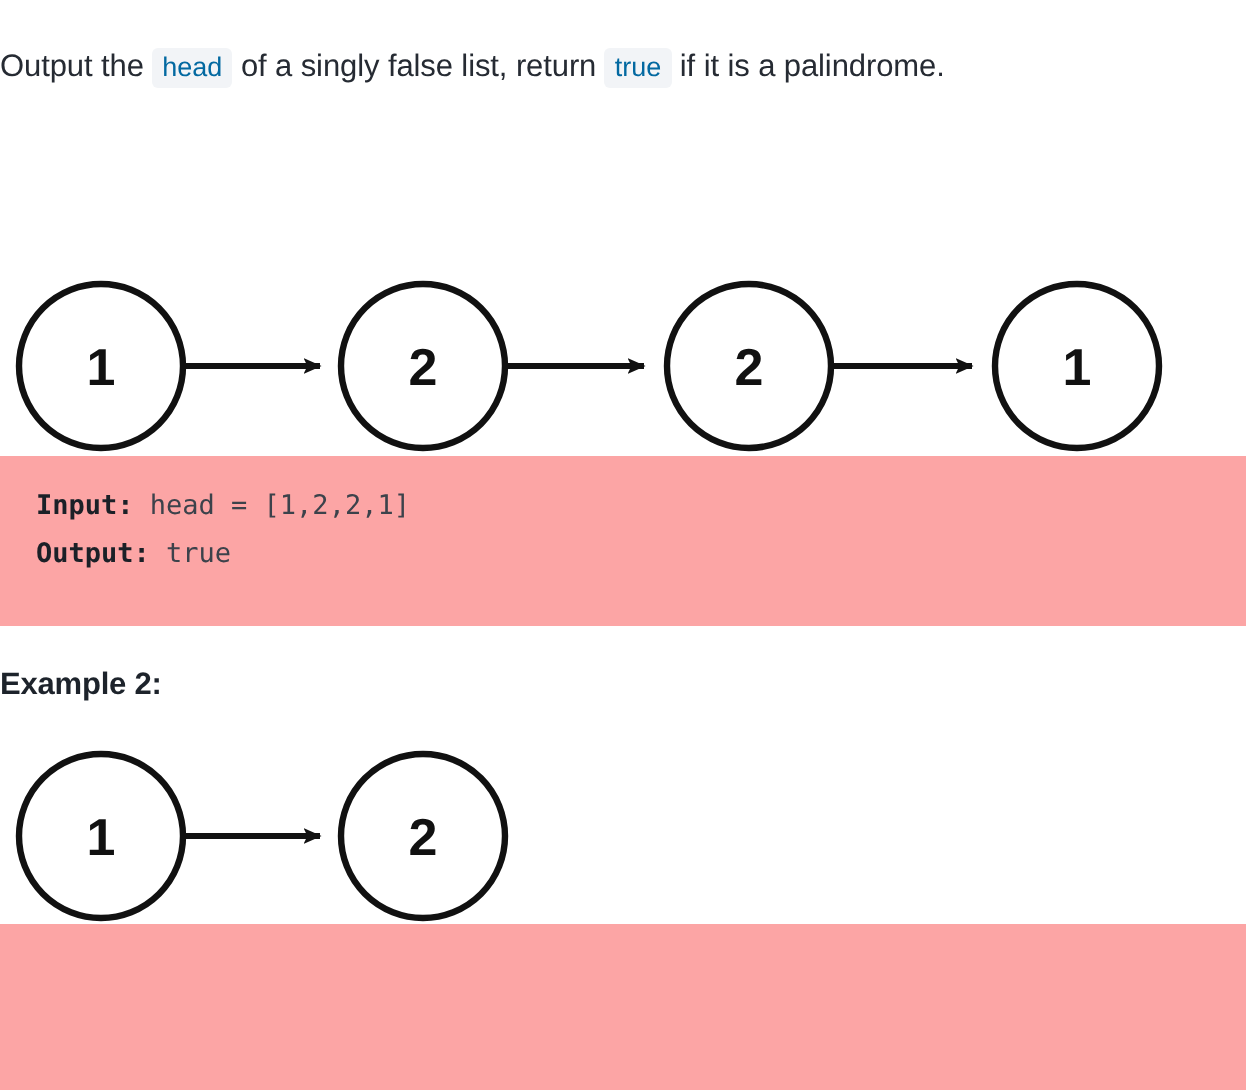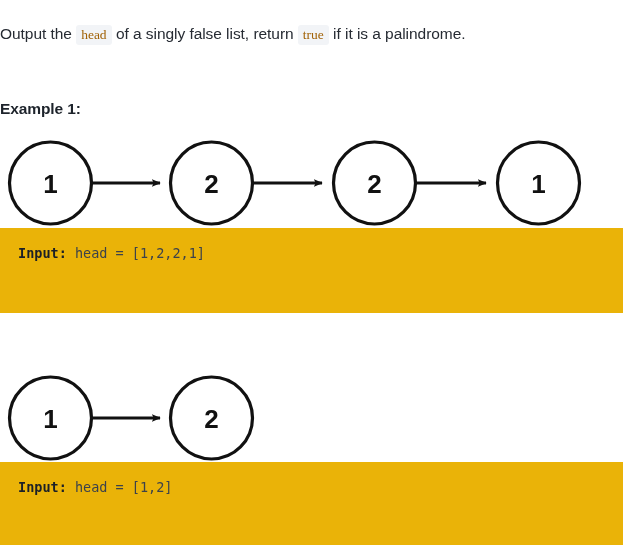--- a/index.html
+++ b/index.html
@@ -31,24 +31,24 @@
     width: 623px;
     font-size: 15.5px;
     line-height: 22px;
     color: #262b33;
     white-space: nowrap;
     letter-spacing: -0.05px;
   }
   .intro .txt { vertical-align: baseline; }
 
   code.inline {
-    font-family: Liberation Serif, serif;
+    font-family: Liberation Sans, sans-serif;
     font-size: 13.5px;
     background: #f2f4f7;
-    color: #a16207;
+    color: #0369a1;
     border-radius: 3px;
     padding: 2px 5px 3px 5px;
     letter-spacing: 0px;
   }
 
   
   .ex-heading {
     position: absolute;
     left: 0px;
     font-size: 15.5px;
@@ -74,21 +74,21 @@
     font-weight: bold;
     font-size: 26px;
     fill: #111111;
   }
 
   
   .codeblock {
     position: absolute;
     left: 0px;
     width: 623px;
-    background: #eab308;
+    background: #fca5a5;
     box-sizing: border-box;
     padding: 13px 0px 14px 18px;
     font-family: "DejaVu Sans Mono", "Liberation Mono", monospace;
     font-size: 13.5px;
     line-height: 24px;
     color: #31363f;
   }
   #code-1 { top: 228px; height: 85px; }
   #code-2 { top: 462px; height: 83px; }
 
@@ -99,21 +99,20 @@
   }
   .code-value { color: #3c424b; }
 </style>
 </head>
 <body>
 
 <div class="page">
 
   <p class="intro"><span class="txt">Output the </span><code class="inline">head</code><span class="txt"> of a singly false list, return </span><code class="inline">true</code><span class="txt"> if it is a palindrome.</span></p>
 
-  <div class="ex-heading" id="ex1-heading">Example 1:</div>
 
   <div class="diagram" id="diagram-1">
     <svg width="623" height="95" viewBox="0 0 623 95" xmlns="http://www.w3.org/2000/svg">
       <defs>
         <marker id="ah1" markerWidth="9" markerHeight="9" refX="8.2" refY="4.5" orient="auto" markerUnits="userSpaceOnUse">
           <path d="M0,0.6 L9,4.5 L0,8.4 L1.9,4.5 z" fill="#111111"></path>
         </marker>
       </defs>
 
       <circle cx="50.5" cy="47" r="41" fill="#ffffff" stroke="#111111" stroke-width="3.2"></circle>
@@ -131,38 +130,39 @@
 
       <line x1="417" y1="47" x2="486" y2="47" stroke="#111111" stroke-width="3" marker-end="url(#ah1)"></line>
 
       <circle cx="538.5" cy="47" r="41" fill="#ffffff" stroke="#111111" stroke-width="3.2"></circle>
       <text class="node-text" x="538.5" y="56.5" text-anchor="middle">1</text>
     </svg>
   </div>
 
   <div class="codeblock" id="code-1">
     <div class="code-line"><span class="code-label">Input:</span><span class="code-value"> head = [1,2,2,1]</span></div>
+    <div class="code-line"><span class="code-label">Output:</span><span class="code-value"> true</span></div>
   </div>
 
+  <div class="ex-heading" id="ex2-heading">Example 2:</div>
 
   <div class="diagram" id="diagram-2">
     <svg width="623" height="95" viewBox="0 0 623 95" xmlns="http://www.w3.org/2000/svg">
       <defs>
         <marker id="ah2" markerWidth="9" markerHeight="9" refX="8.2" refY="4.5" orient="auto" markerUnits="userSpaceOnUse">
           <path d="M0,0.6 L9,4.5 L0,8.4 L1.9,4.5 z" fill="#111111"></path>
         </marker>
       </defs>
 
       <circle cx="50.5" cy="47" r="41" fill="#ffffff" stroke="#111111" stroke-width="3.2"></circle>
       <text class="node-text" x="50.5" y="56.5" text-anchor="middle">1</text>
 
       <line x1="93" y1="47" x2="160" y2="47" stroke="#111111" stroke-width="3" marker-end="url(#ah2)"></line>
 
       <circle cx="211.5" cy="47" r="41" fill="#ffffff" stroke="#111111" stroke-width="3.2"></circle>
       <text class="node-text" x="211.5" y="56.5" text-anchor="middle">2</text>
     </svg>
   </div>
 
   <div class="codeblock" id="code-2">
-    <div class="code-line"><span class="code-label">Input:</span><span class="code-value"> head = [1,2]</span></div>
   </div>
 
 </div>
 
 </body></html>

